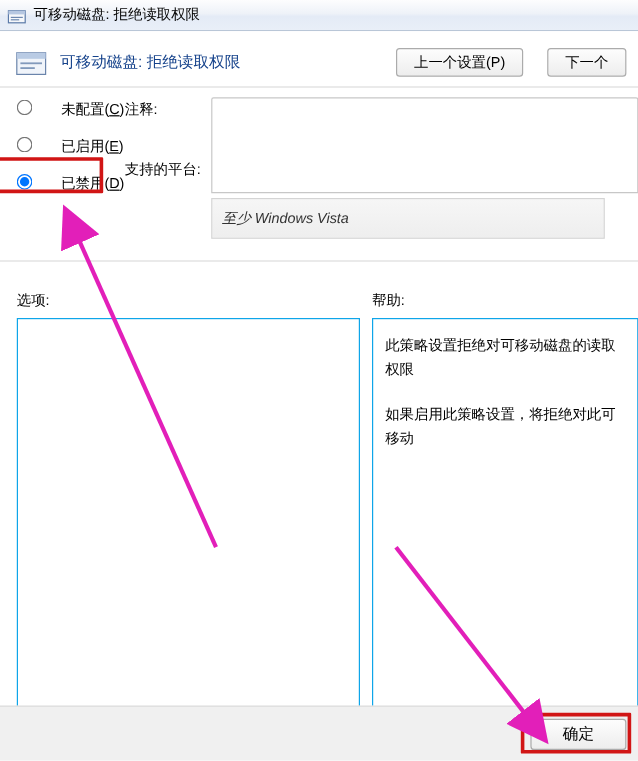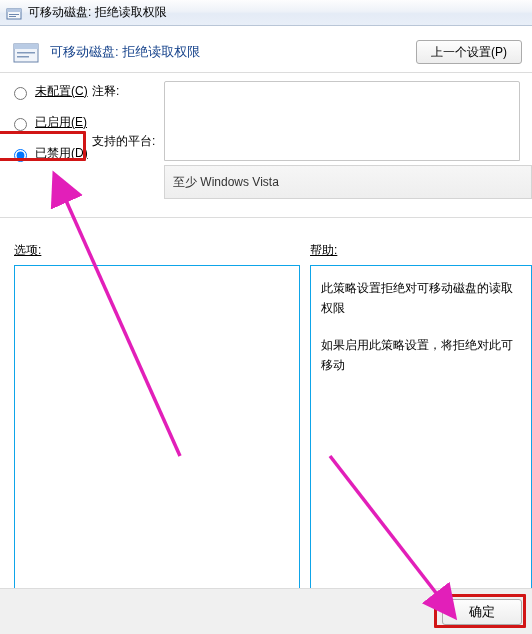--- a/index.html
+++ b/index.html
@@ -54,21 +54,21 @@
   .hr-line { border: none; border-top: 1px solid #dcdcdc; margin: 0 0 0 0; }
 
   
   .top-section {
     display: flex;
     align-items: flex-start;
     padding: 6px 0 0 14px;
     position: relative;
   }
   .radio-col { width: 94px; display: flex; flex-direction: column; gap: 14px; padding-top: 4px; }
-  .radio-item { display: flex; align-items: flex-end; gap: 8px; text-decoration: underline; }
+  .radio-item { display: flex; align-items: flex-start; gap: 24px; }
   .radio-item input[type="radio"] { margin: 0; }
   .radio-item span u { text-decoration: underline; }
   .red-box {
     position: absolute;
     border: 3px solid #d11515;
     border-radius: 1px;
     pointer-events: none;
   }
   .mid-col { flex: 0 0 72px; display: flex; flex-direction: column; gap: 33px; padding-top: 4px; }
   .mid-label { font-size: 12px; }
@@ -83,29 +83,29 @@
     font-size: 12px;
     width: 356px;
   }
   .platform-box {
     height: 34px;
     display: flex;
     align-items: center;
     padding: 0 8px;
     border: 1px solid #d4d4d4;
     background: linear-gradient(#f6f6f6,#eeeeee);
-    width: 368px;
+    width: 328px;
     color: #333;
+    font-style: italic;
   }
 
   
   .section-labels {
     display: flex;
     padding: 24px 0 6px 14px;
-    text-decoration: underline;
   }
   .section-labels .opt-label { width: 296px; }
   
   .panes {
     display: flex;
     gap: 0;
     padding: 0 0 0 14px;
   }
   .pane {
     border: 1px solid #0ea5e9;
@@ -160,20 +160,21 @@
   <div class="header-row">
     <svg class="header-icon" viewBox="0 0 28 28">
       <rect x="2" y="6" width="24" height="18" fill="#f0f4fa" stroke="#6a84ab"></rect>
       <rect x="2" y="6" width="24" height="5" fill="#b9cbe4"></rect>
       <rect x="5" y="14" width="18" height="1.5" fill="#8199bb"></rect>
       <rect x="5" y="18" width="12" height="1.5" fill="#8199bb"></rect>
     </svg>
     <span class="header-title">可移动磁盘: 拒绝读取权限</span>
     <div class="nav-buttons">
       <button class="btn">上一个设置(P)</button>
+      <button class="btn">下一个</button>
     </div>
   </div>
   <hr class="hr-line">
 
   <div class="top-section">
     <div class="radio-col">
       <label class="radio-item">
         <input type="radio" name="cfg" style="">
         <span>未配置(<u>C</u>)</span>
       </label>

